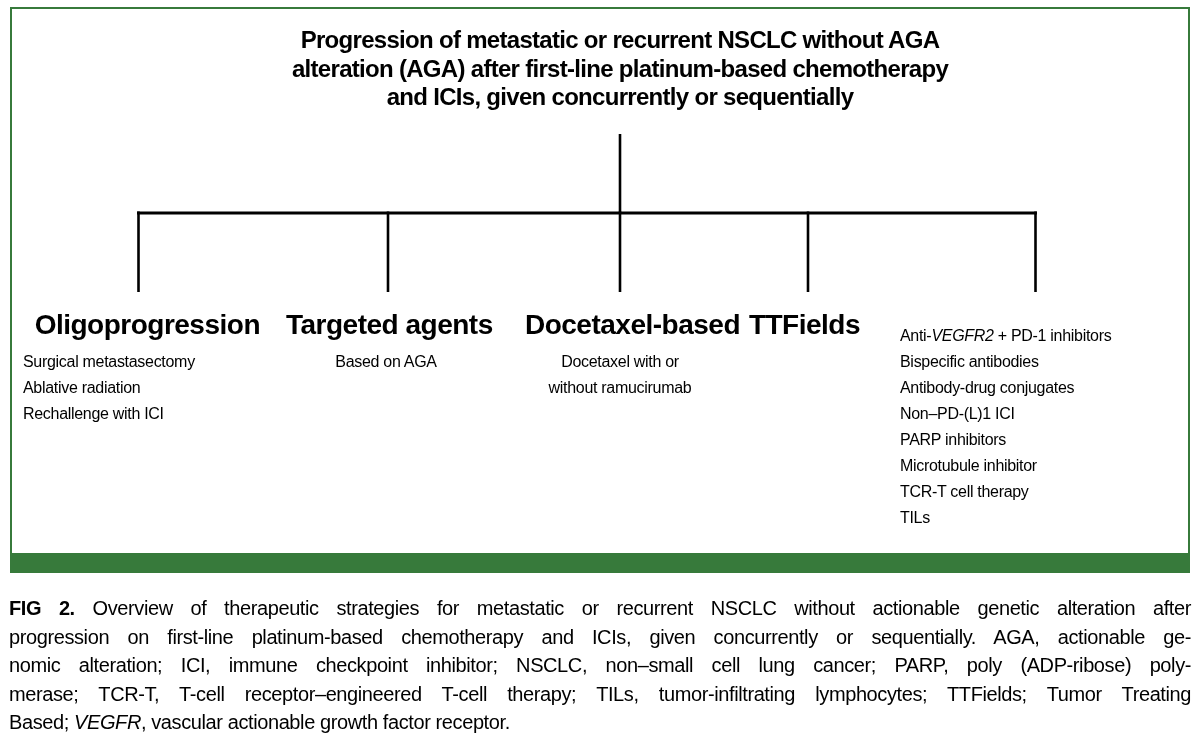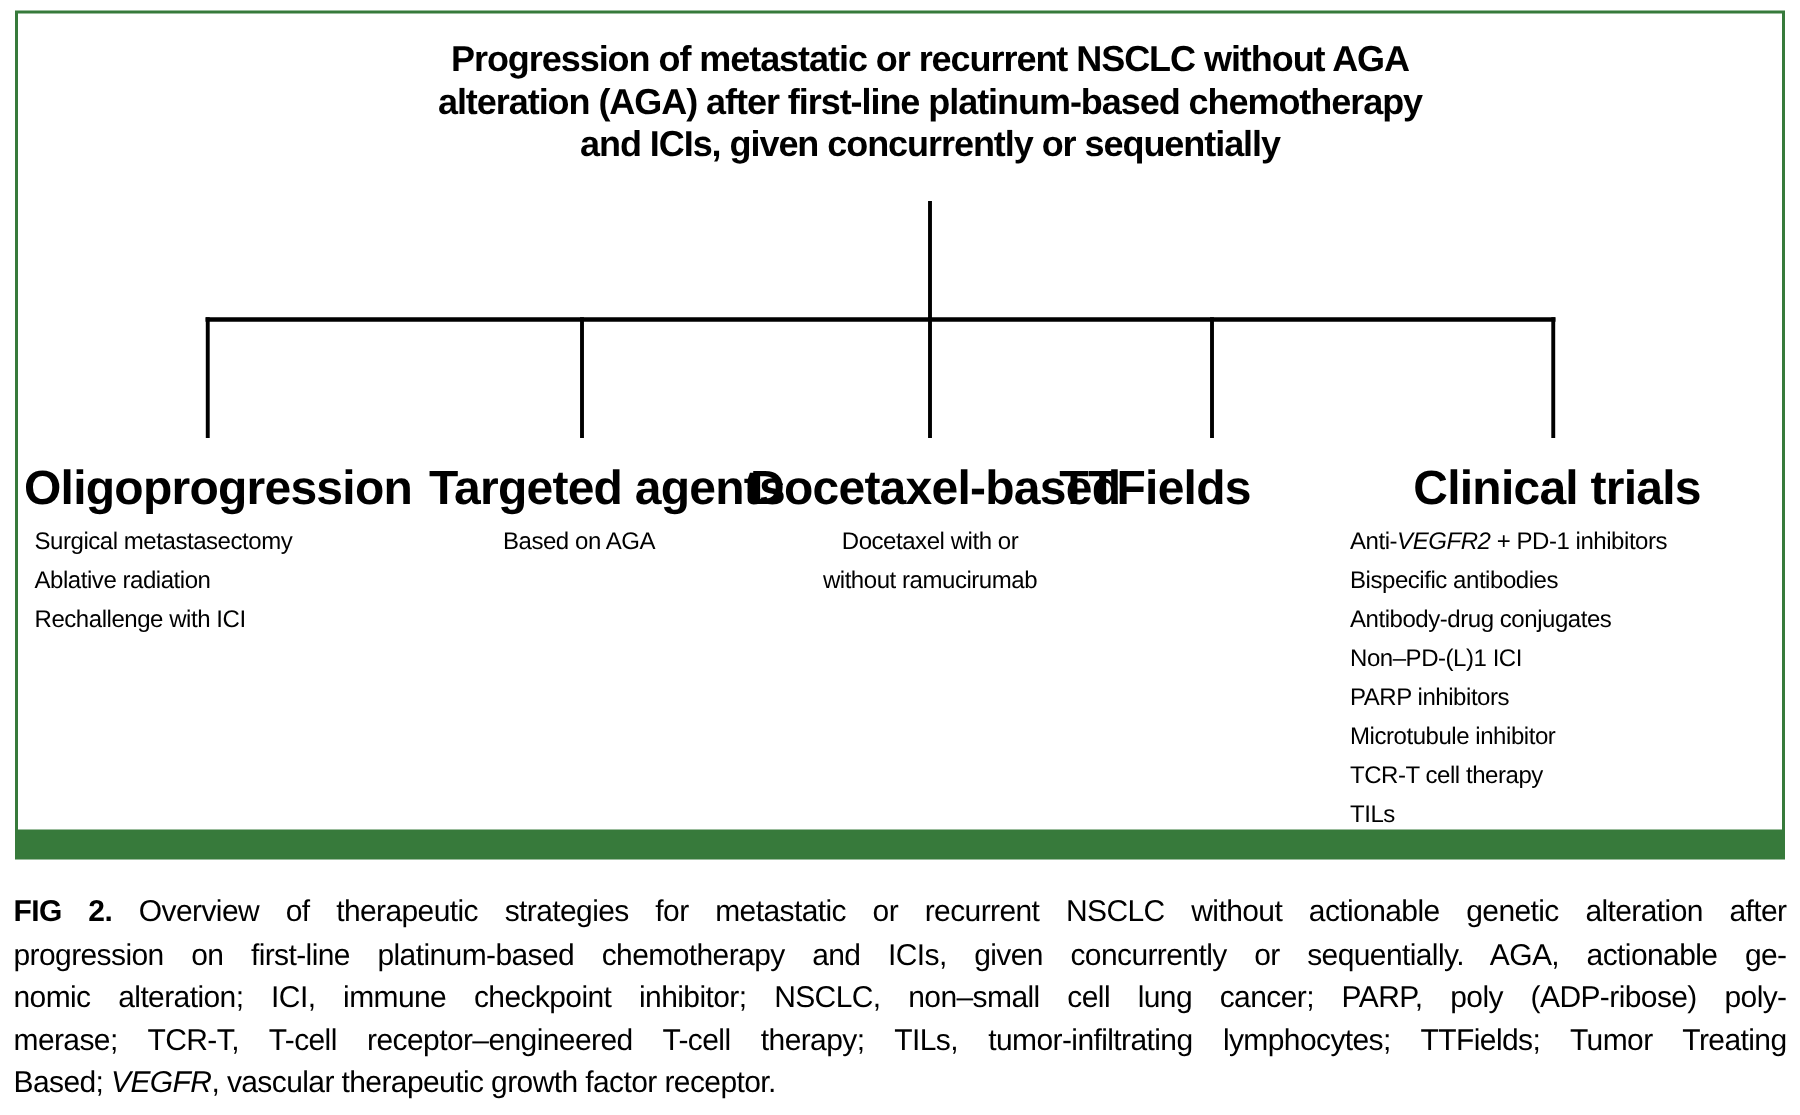--- a/index.html
+++ b/index.html
@@ -51,23 +51,23 @@
     left: 0;
     top: 0;
     width: 1200px;
     height: 743px;
   }
   .col {
     position: absolute;
     top: 312px;
   }
   .col-heading {
-    text-align: center;
+    text-align: right;
     font-weight: bold;
-    font-size: 32px;
+    font-size: 28px;
     line-height: 26px;
     letter-spacing: -0.5px;
     white-space: nowrap;
   }
   .col-items {
     margin-top: 11px;
     font-size: 16px;
     line-height: 26px;
     letter-spacing: -0.3px;
   }
@@ -146,36 +146,35 @@
       <div class="col-item">Docetaxel with or</div>
       <div class="col-item">without ramucirumab</div>
     </div>
   </div>
 
   <div class="col col-4">
     <div class="col-heading">TTFields</div>
   </div>
 
   <div class="col col-5">
-    <div class="col-heading">Clinical trials</div>
     <div class="col-items left">
       <div class="col-item"><span>Anti-</span><span class="italic">VEGFR2</span><span> + PD-1 inhibitors</span></div>
       <div class="col-item">Bispecific antibodies</div>
       <div class="col-item">Antibody-drug conjugates</div>
       <div class="col-item">Non–PD-(L)1 ICI</div>
       <div class="col-item">PARP inhibitors</div>
       <div class="col-item">Microtubule inhibitor</div>
       <div class="col-item">TCR-T cell therapy</div>
       <div class="col-item">TILs</div>
     </div>
   </div>
 
   <div class="green-bar"></div>
 
   <div class="figure-caption">
     <div class="cap-line"><span class="bold">FIG 2.</span><span> Overview of therapeutic strategies for metastatic or recurrent NSCLC without actionable genetic alteration after</span></div>
     <div class="cap-line"><span>progression on first-line platinum-based chemotherapy and ICIs, given concurrently or sequentially. AGA, actionable ge-</span></div>
     <div class="cap-line"><span>nomic alteration; ICI, immune checkpoint inhibitor; NSCLC, non–small cell lung cancer; PARP, poly (ADP-ribose) poly-</span></div>
     <div class="cap-line"><span>merase; TCR-T, T-cell receptor–engineered T-cell therapy; TILs, tumor-infiltrating lymphocytes; TTFields; Tumor Treating</span></div>
-    <div class="cap-line last"><span>Based; </span><span class="italic">VEGFR</span><span>, vascular therapeutic growth factor receptor.</span></div>
+    <div class="cap-line last"><span>Based; </span><span class="italic">VEGFR</span><span>, vascular actionable growth factor receptor.</span></div>
   </div>
 
 </div>
 
 </body></html>

